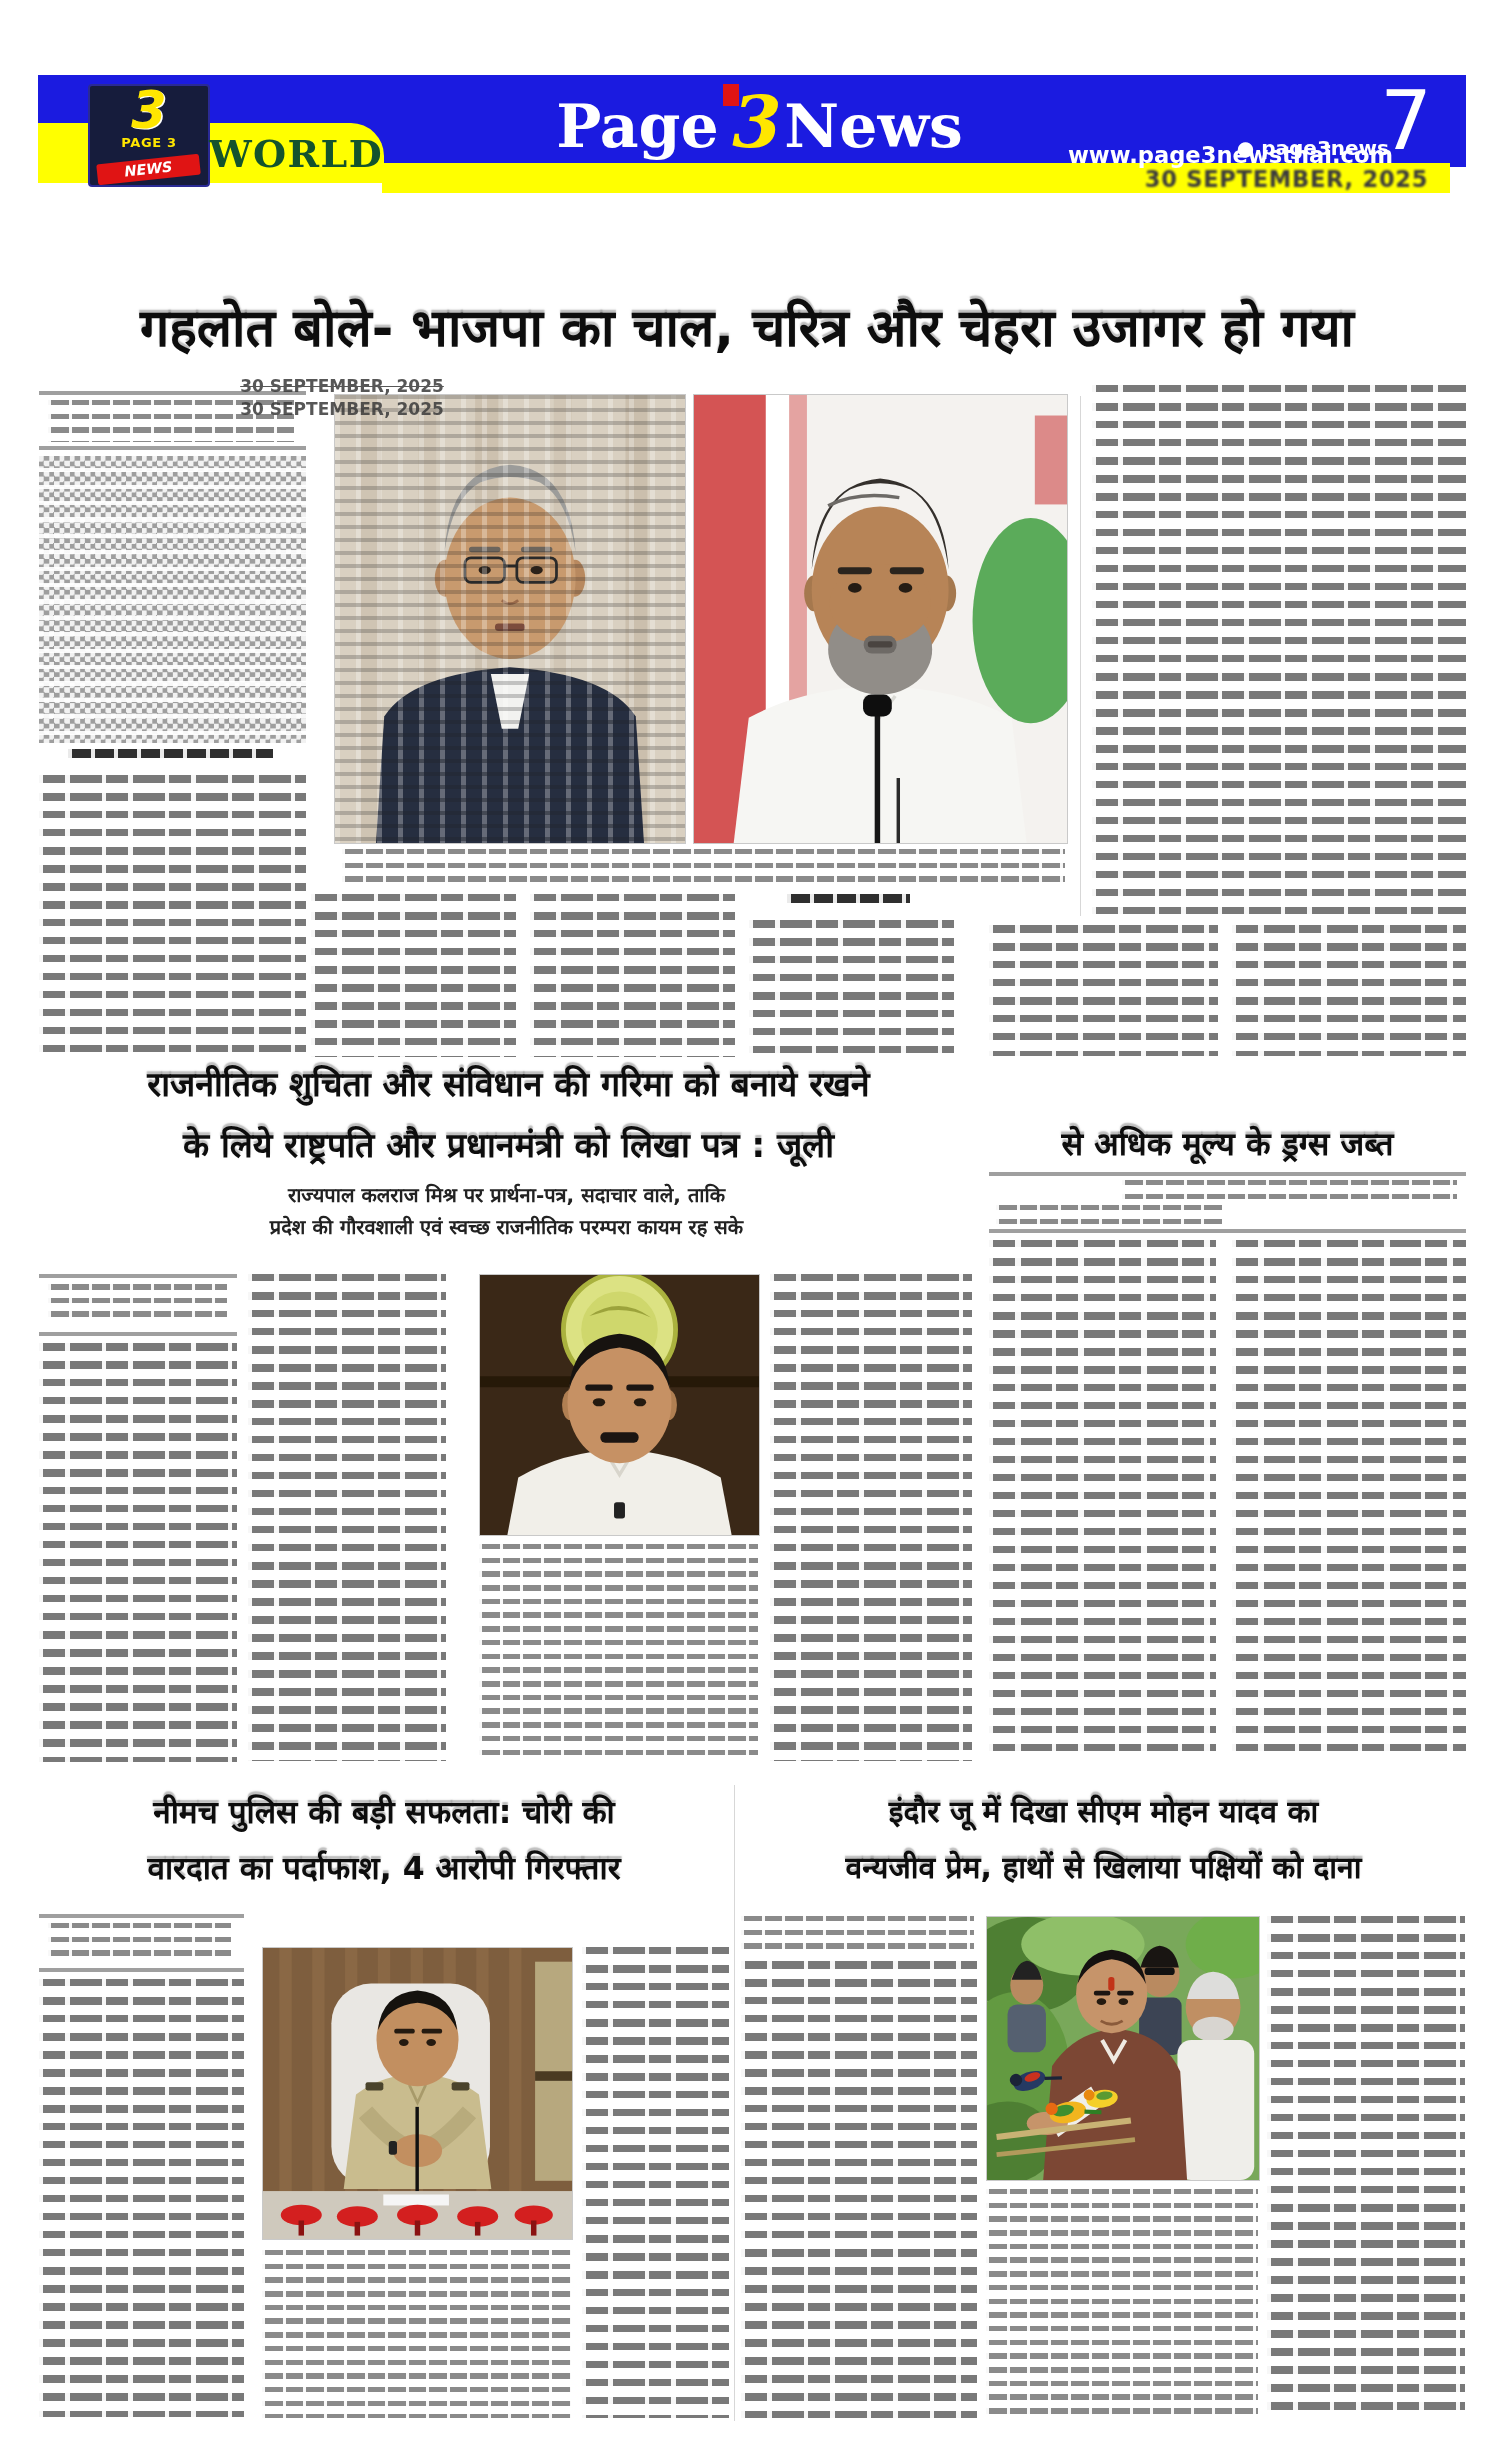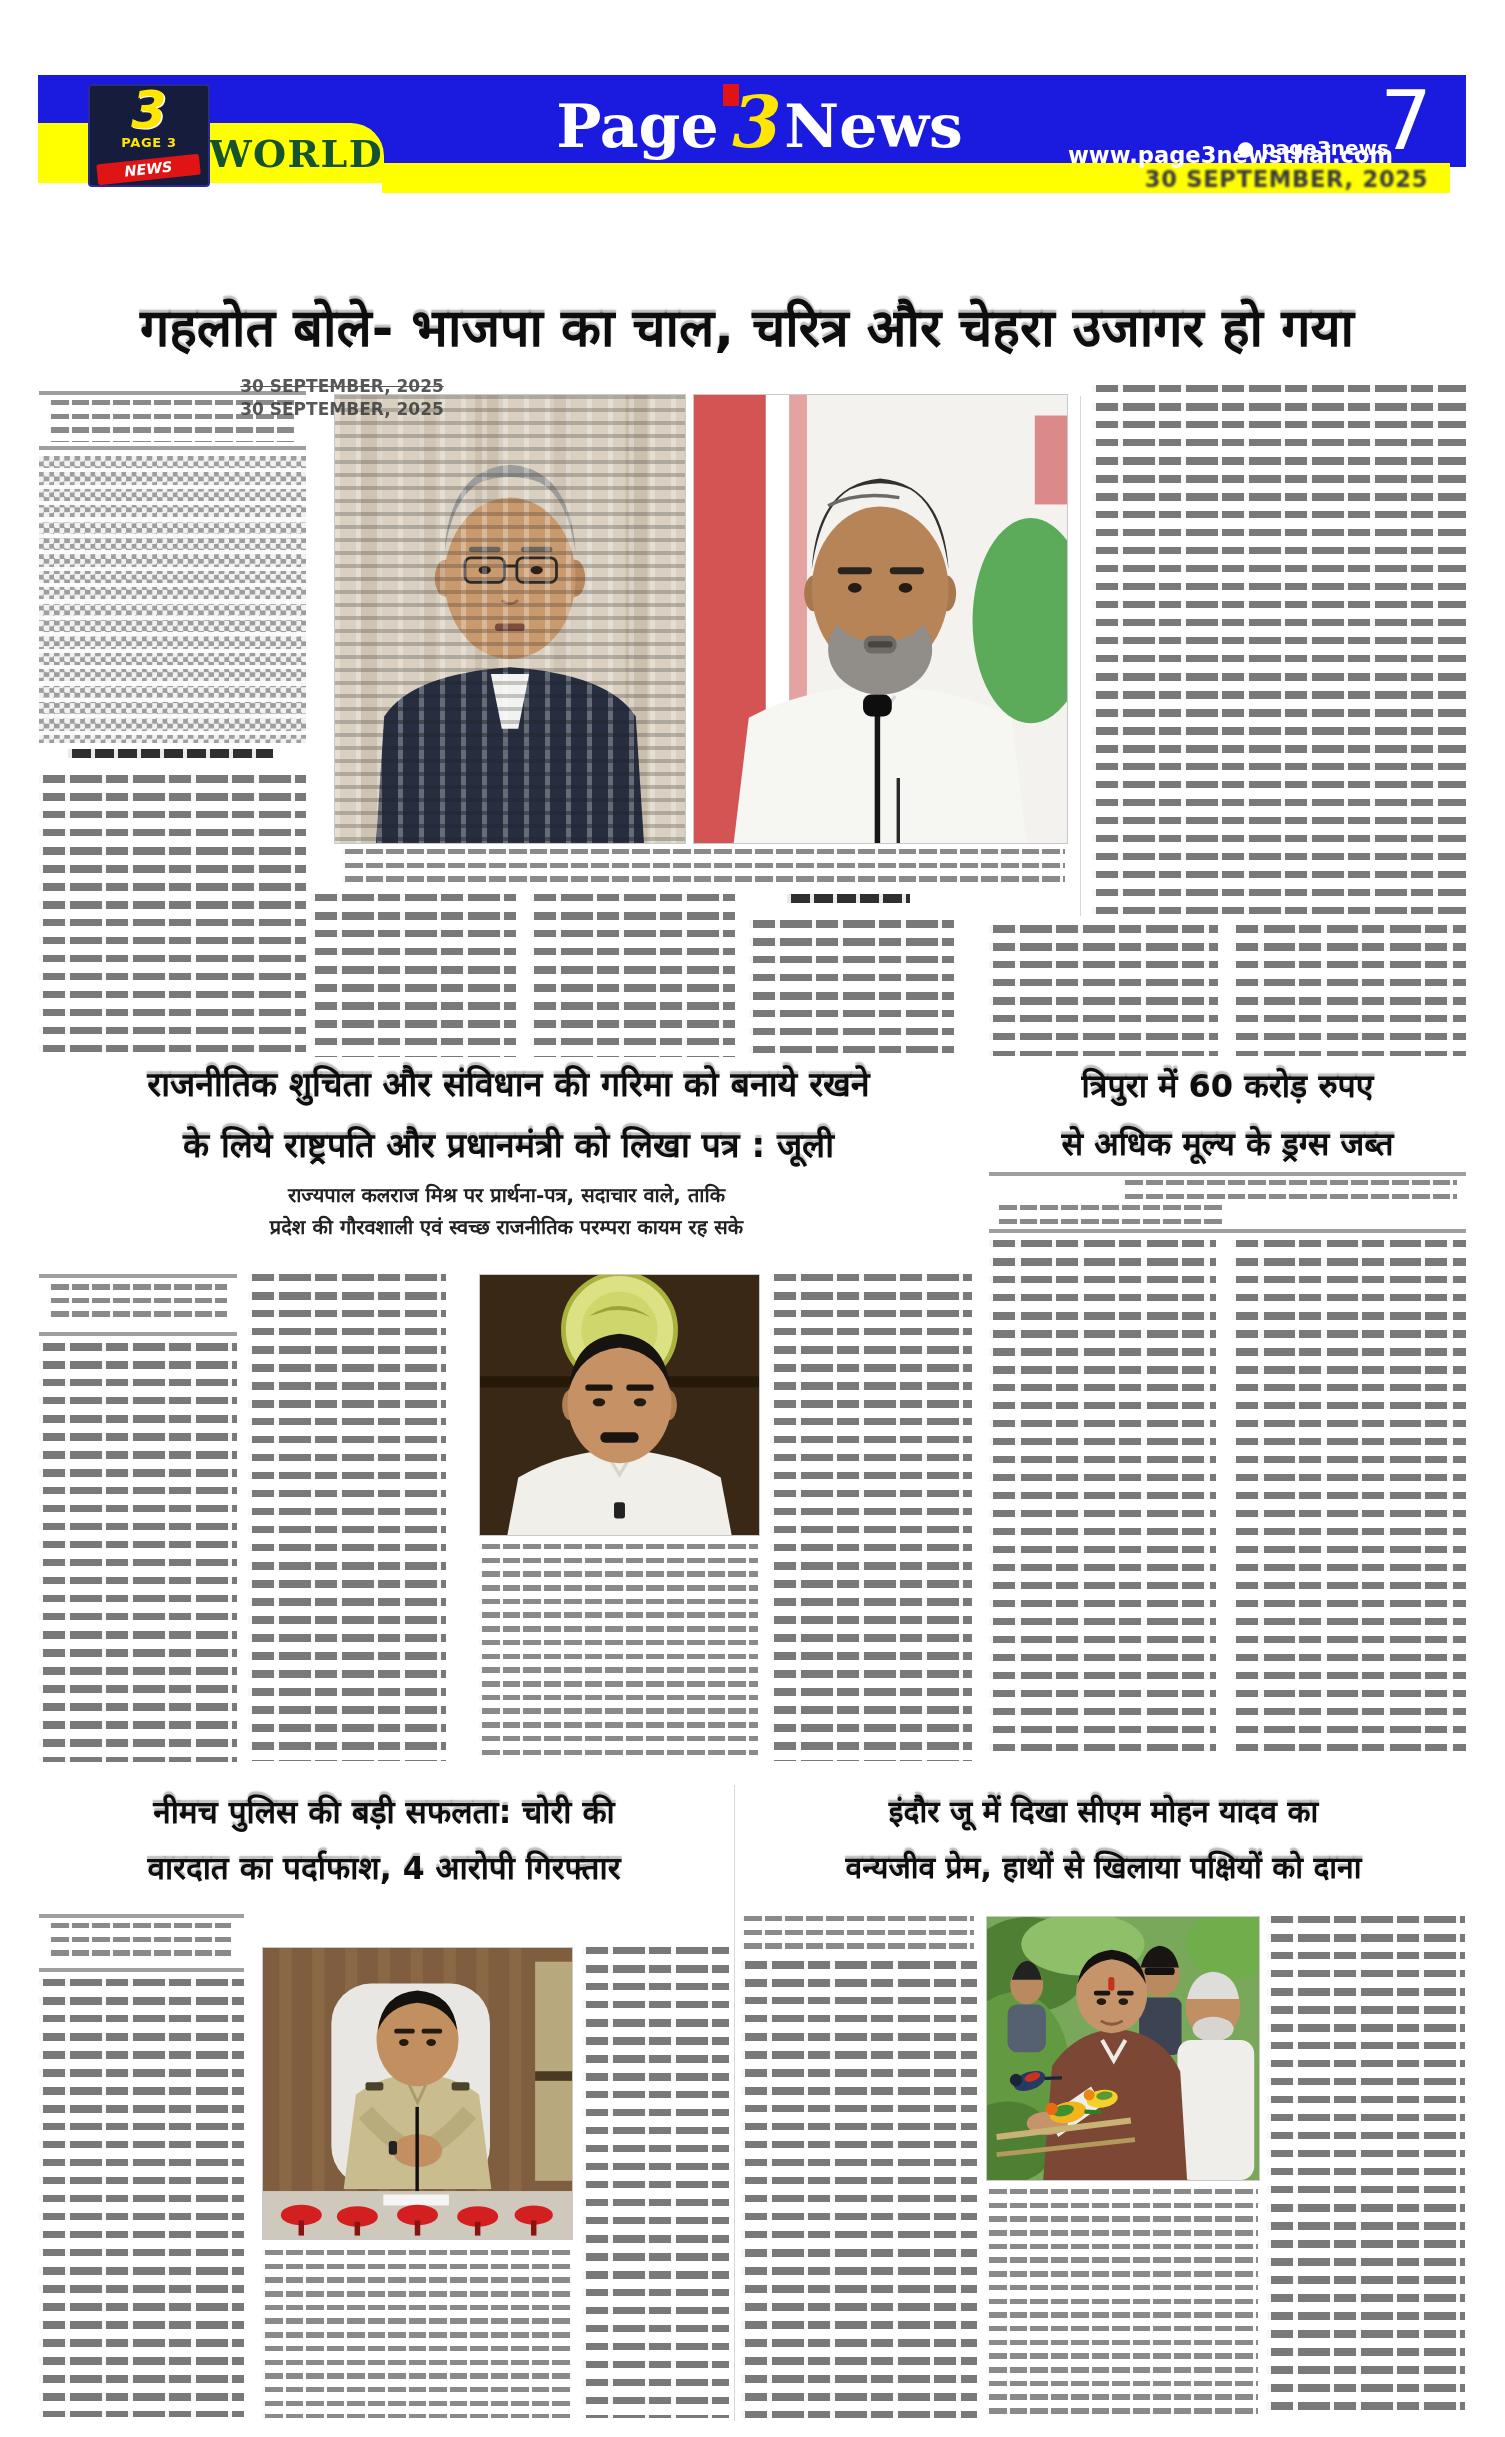--- a/index.html
+++ b/index.html
@@ -177,21 +177,20 @@
   <div class="vdiv" style="left:1080px;top:396px;height:520px;"></div>
   <div class="greek" style="left:1092px;top:385px;width:374px;height:532px;"></div>
   <div class="greek" style="left:989px;top:925px;width:229px;height:131px;"></div>
   <div class="greek" style="left:1232px;top:925px;width:234px;height:131px;"></div>
 
   <div class="hl mid1"><span class="fitline">राजनीतिक शुचिता और संविधान की गरिमा को बनाये रखने</span></div>
   <div class="hl mid2"><span class="fitline">के लिये राष्ट्रपति और प्रधानमंत्री को लिखा पत्र : जूली</span></div>
   <div class="deck deck1"><span class="fitline">राज्यपाल कलराज मिश्र पर प्रार्थना-पत्र, सदाचार वाले, ताकि</span></div>
   <div class="deck deck2"><span class="fitline">प्रदेश की गौरवशाली एवं स्वच्छ राजनीतिक परम्परा कायम रह सके</span></div>
 
-  <div class="hl trip1"><span class="fitline">त्रिपुरा में 60 करोड़ रुपए</span></div>
   <div class="hl trip2"><span class="fitline">से अधिक मूल्य के ड्रग्स जब्त</span></div>
   <div class="rule" style="left:989px;top:1172px;width:477px;"></div>
   <div class="greek fine" style="left:1122px;top:1180px;width:335px;height:20.5px;"></div>
   <div class="greek fine" style="left:996px;top:1205px;width:226px;height:19px;"></div>
   <div class="rule" style="left:989px;top:1229px;width:477px;"></div>
   <div class="greek" style="left:989px;top:1240px;width:227px;height:522px;"></div>
   <div class="greek" style="left:1232px;top:1240px;width:234px;height:522px;"></div>
 
   <div class="rule" style="left:39px;top:1274px;width:198px;"></div>
   <div class="greek fine" style="left:48px;top:1284px;width:179px;height:41px;"></div>

